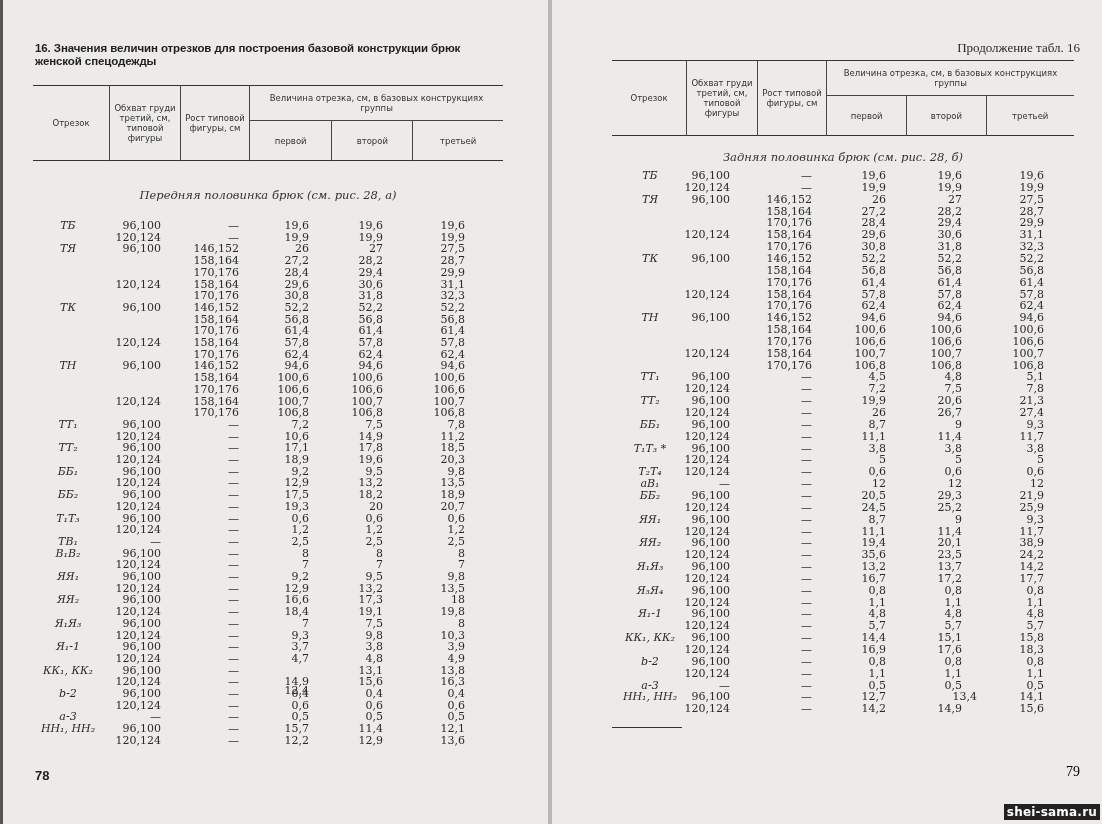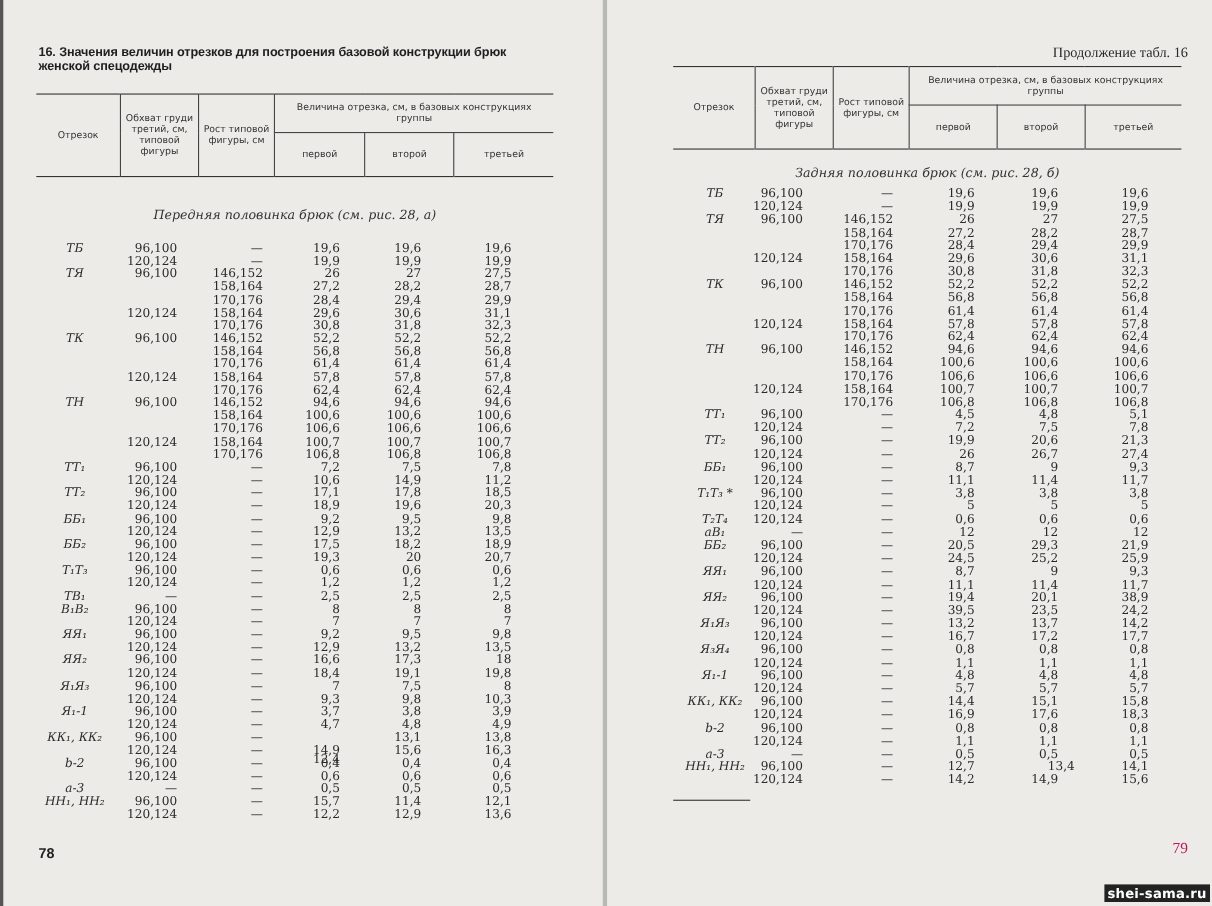--- a/index.html
+++ b/index.html
@@ -17,21 +17,21 @@
   table.hdr{border-top:1.5px solid #333;border-bottom:1.5px solid #333;}
   table.hdr .vb{border-left:1px solid #444;}
   table.hdr .hb{border-bottom:1px solid #444;}
   .section{position:absolute;font-family:"DejaVu Serif",serif;font-style:italic;font-size:11.5px;color:#333;text-align:center;}
   .rows{position:absolute;font-family:"DejaVu Serif",serif;font-size:11px;color:#2a2a2a;}
   .row{position:absolute;left:0;height:12px;line-height:12px;white-space:nowrap;}
   .row span{position:absolute;top:0;}
   .seg{font-style:italic;text-align:center;}
   .num{text-align:right;}
   .pn{position:absolute;font-family:"Liberation Sans",sans-serif;font-weight:bold;font-size:13px;color:#222;}
-  .pnr{position:absolute;font-family:"Liberation Serif",serif;font-size:14px;color:#be185d;}
+  .pnr{position:absolute;font-family:"Liberation Serif",serif;font-size:14px;color:#000000;}
   .fnline{position:absolute;left:60px;top:727px;width:70px;border-top:1px solid #333;}
   .fn{position:absolute;left:60px;top:737px;width:420px;font-family:"DejaVu Sans",sans-serif;font-size:8.5px;line-height:10px;color:#333;text-indent:22px;}
   .wm{position:absolute;right:2px;bottom:4px;background:#222;color:#fff;font-family:"DejaVu Sans",sans-serif;
       font-weight:bold;font-size:12px;padding:1px 3px;letter-spacing:0.2px;}
 </style>
 </head>
 <body>
 
 <div class="page left">
   <div class="title">16. Значения величин отрезков для построения базовой конструкции брюк женской спецодежды</div>
@@ -690,21 +690,21 @@
         <span class="num" style="left: 56px; width: 54px;">96,100</span>
         <span class="num" style="left: 126px; width: 66px;">—</span>
         <span class="num" style="left: 222px; width: 44px;">19,4</span>
         <span class="num" style="left: 298px; width: 44px;">20,1</span>
         <span class="num" style="left: 378px; width: 46px;">38,9</span>
       </div>
       <div class="row" style="top: 379.2px; width: 100%;">
         <span class="seg" style="left: 0px; width: 60px;"></span>
         <span class="num" style="left: 56px; width: 54px;">120,124</span>
         <span class="num" style="left: 126px; width: 66px;">—</span>
-        <span class="num" style="left: 222px; width: 44px;">39,5</span>
+        <span class="num" style="left: 222px; width: 44px;">35,6</span>
         <span class="num" style="left: 298px; width: 44px;">23,5</span>
         <span class="num" style="left: 378px; width: 46px;">24,2</span>
       </div>
       <div class="row" style="top: 391.05px; width: 100%;">
         <span class="seg" style="left: 0px; width: 60px;">Я₁Я₃</span>
         <span class="num" style="left: 56px; width: 54px;">96,100</span>
         <span class="num" style="left: 126px; width: 66px;">—</span>
         <span class="num" style="left: 222px; width: 44px;">13,2</span>
         <span class="num" style="left: 298px; width: 44px;">13,7</span>
         <span class="num" style="left: 378px; width: 46px;">14,2</span>

